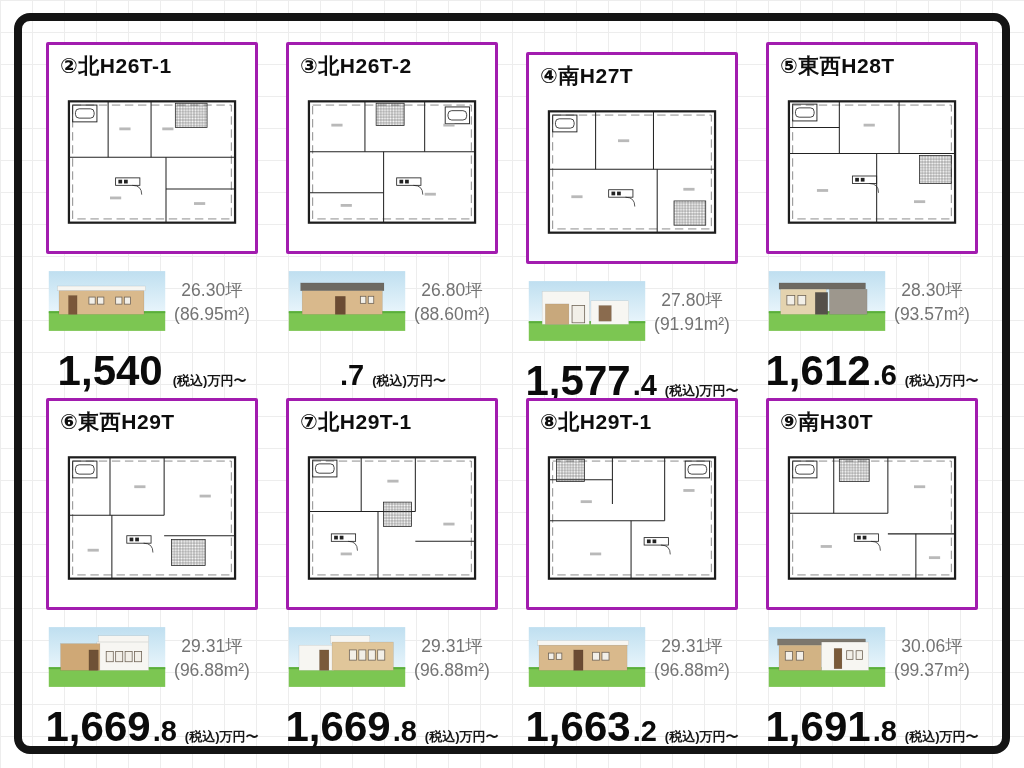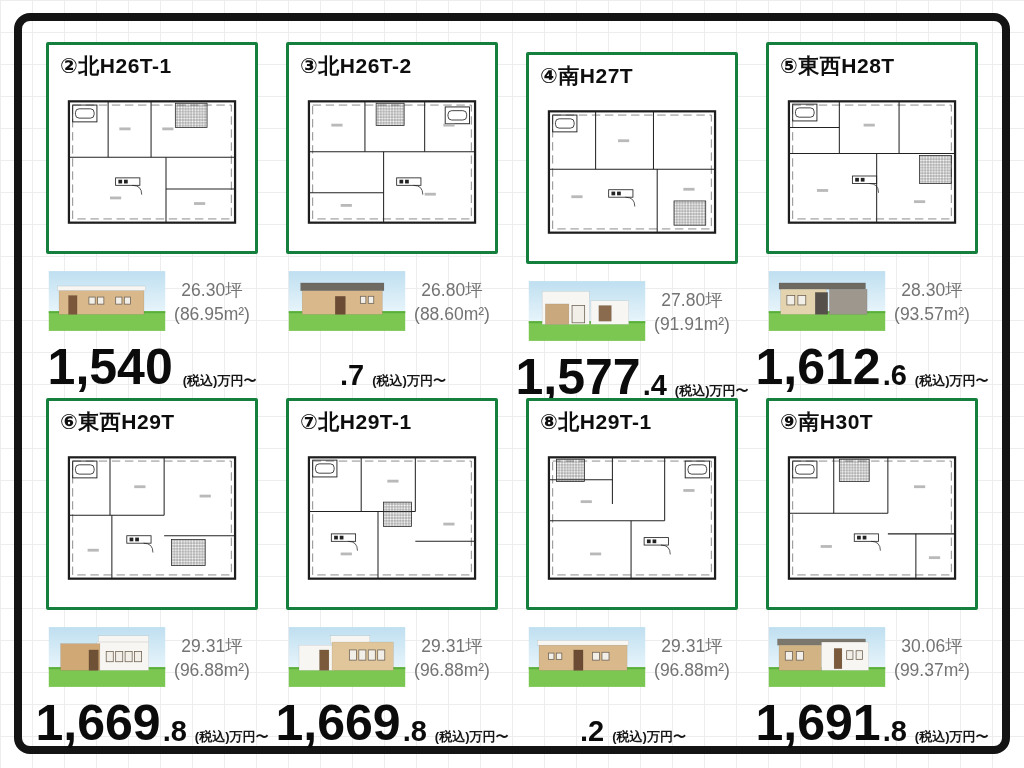--- a/index.html
+++ b/index.html
@@ -18,38 +18,38 @@
     background-size:32px 32px;
   }
   .frame{
     position:absolute;left:14px;top:13px;right:14px;bottom:14px;
     border:8px solid #141414;border-radius:16px;
     pointer-events:none;
   }
   .card{position:absolute;width:212px;height:348px;}
   .plan-box{
     position:absolute;left:0;top:0;width:206px;height:206px;
-    border:3px solid #15803d;background:#fff;border-radius:2px;
+    border:3px solid #a21caf;background:#fff;border-radius:2px;
   }
   .plan-title{
     position:absolute;top:7px;left:11px;
     font-size:21px;font-weight:700;color:#0e0e0e;letter-spacing:.5px;white-space:nowrap;
   }
   .floorplan{position:absolute;left:5px;top:33px;width:196px;height:168px;}
   .spec-row{position:absolute;top:220px;left:2px;width:210px;height:78px;display:flex;}
   .house{width:118px;height:78px;flex:none;}
   .area{
     flex:1;display:flex;flex-direction:column;justify-content:center;align-items:center;
     font-size:17.5px;color:#737373;line-height:1.4;padding-top:2px;white-space:nowrap;
   }
   .price-row{
     position:absolute;top:298px;left:0;width:212px;height:50px;
     display:flex;align-items:flex-end;justify-content:center;
   }
-  .p-int{font-size:50px;font-weight:800;line-height:.9;color:#0b0b0b;letter-spacing:0;}
+  .p-int{font-size:42px;font-weight:800;line-height:.9;color:#0b0b0b;letter-spacing:0;}
   .p-frac{font-size:29px;font-weight:800;line-height:1;color:#0b0b0b;margin-left:2px;}
   .p-suffix{
     display:flex;flex-direction:row;margin-left:8px;margin-bottom:1px;
     font-size:13px;font-weight:600;color:#151515;line-height:1.25;white-space:nowrap;
   }
 </style>
 </head>
 <body>
 
 <div class="grid-bg"></div>
@@ -436,20 +436,21 @@
           <rect x="36" y="34" width="7" height="8" fill="#f2efe8" stroke="#6f6355" stroke-width="1"></rect>
           <rect x="82" y="33" width="9" height="10" fill="#f2efe8" stroke="#6f6355" stroke-width="1"></rect>
           <rect x="94" y="33" width="9" height="10" fill="#f2efe8" stroke="#6f6355" stroke-width="1"></rect>
         </svg>
       <div class="area">
         <div>29.31坪</div>
         <div>(96.88m²)</div>
       </div>
     </div>
     <div class="price-row">
+      <span class="p-int">1,663</span>
       <span class="p-frac">.2</span>
       <span class="p-suffix">
         <span>(税込)</span>
         <span>万円〜</span>
       </span>
     </div>
   </div>
     <div class="card" style="left: 766px; top: 398px;">
     <div class="plan-box">
       <div class="plan-title">⑨南H30T</div>

